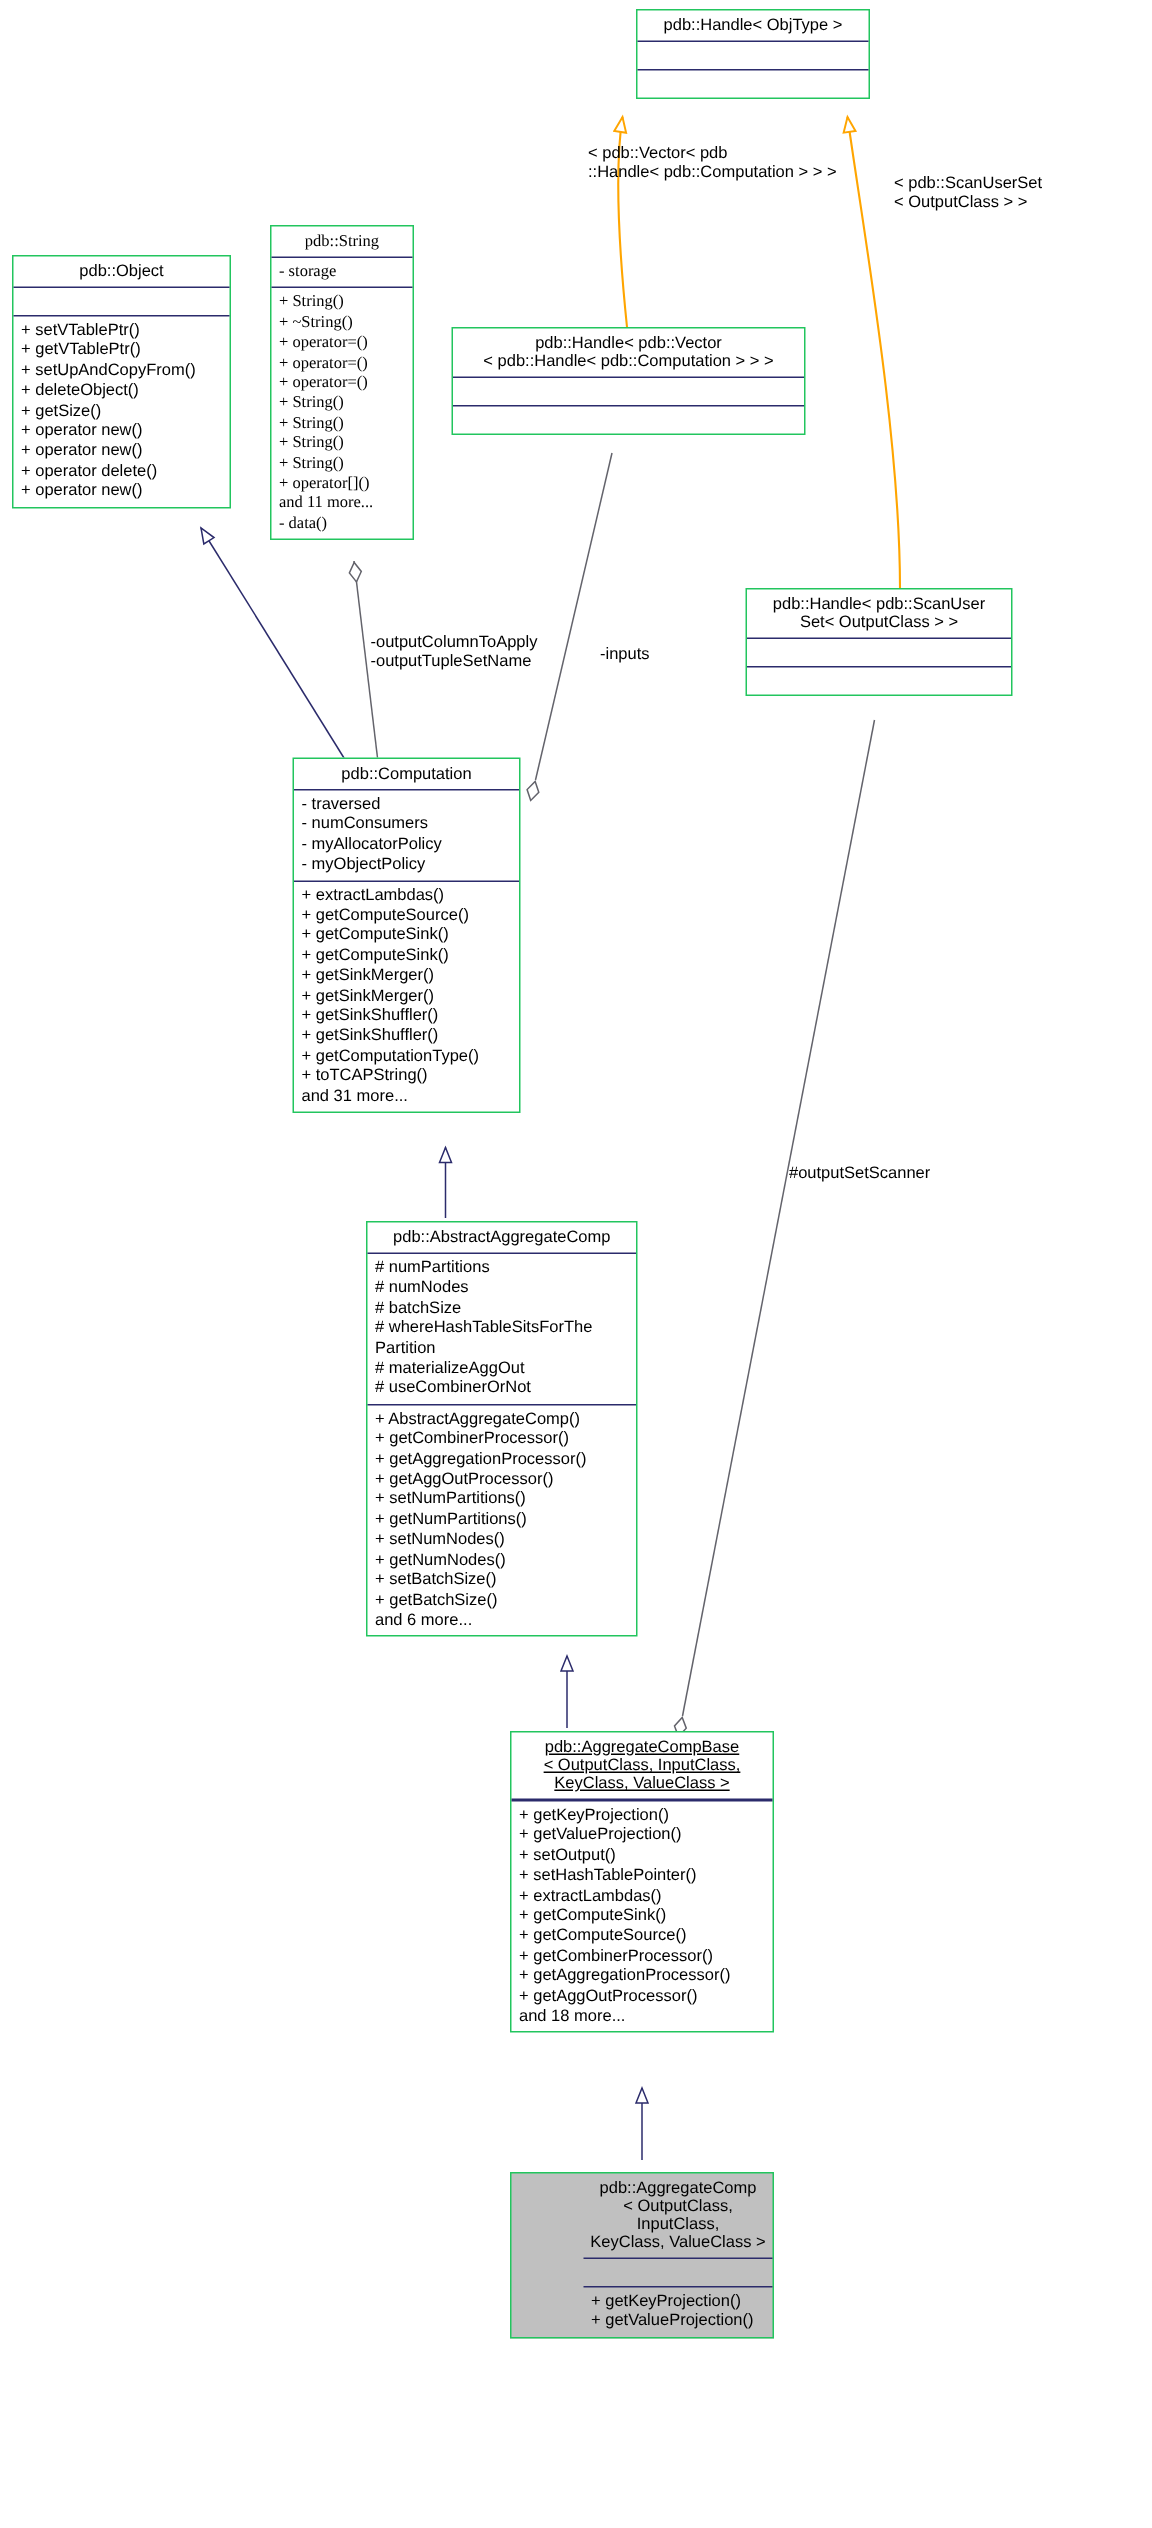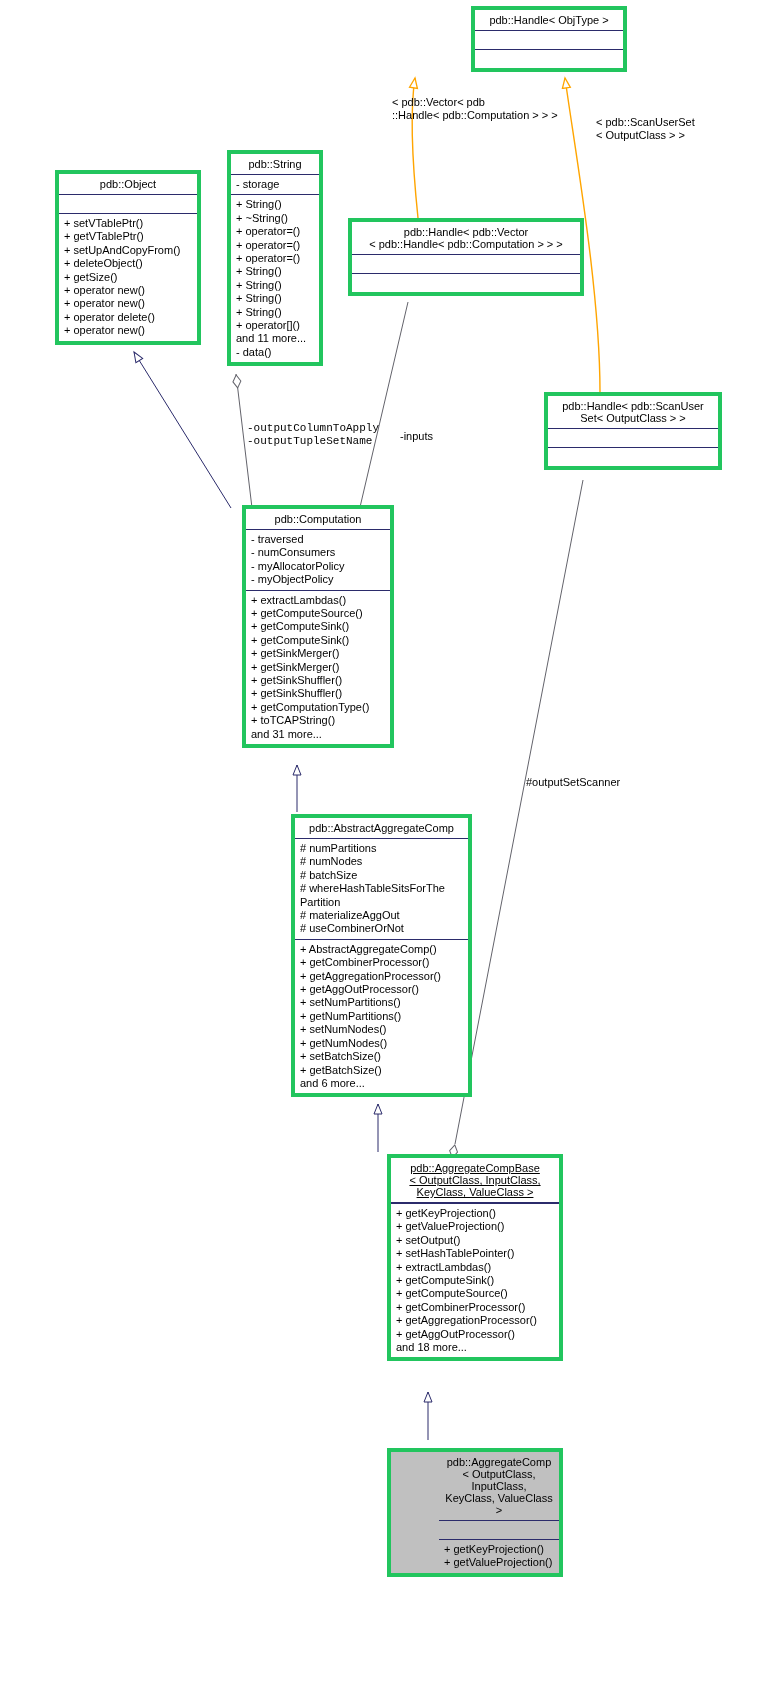--- a/index.html
+++ b/index.html
@@ -1,19 +1,19 @@
 <!DOCTYPE html>
 <html><head>
 <meta charset="utf-8">
 <style>
   html,body{margin:0;padding:0;background:#ffffff;}
   body{width:768px;height:1685px;position:relative;font-family:"Liberation Sans",sans-serif;}
   #canvas{position:absolute;left:0;top:0;width:768px;height:1685px;}
   svg.edges{position:absolute;left:0;top:0;width:768px;height:1685px;pointer-events:none;}
-  .node{position:absolute;border:4px solid #22c55e;background:#ffffff;box-sizing:border-box;margin-left:47px;}
+  .node{position:absolute;border:1px solid #22c55e;background:#ffffff;box-sizing:border-box;}
   .node.filled{background:#c0c0c0;}
   .node .title{
     text-align:center;font-size:11px;color:#000;padding:4px 4px 4px 4px;line-height:12px;
   }
   .node .sep{border-top:1px solid #2b2b6b;}
   .node .sect{font-size:11px;color:#000;padding:3px 5px 3px 5px;line-height:13.4px;}
   .node .sect div{white-space:nowrap;}
   .node .sect.wrap div{white-space:normal;}
   .node .empty{height:12px;}
   .edgelabel{position:absolute;font-size:11px;color:#000;line-height:12.5px;white-space:pre;}
@@ -74,21 +74,21 @@
       <div>+ setUpAndCopyFrom()</div>
       <div>+ deleteObject()</div>
       <div>+ getSize()</div>
       <div>+ operator new()</div>
       <div>+ operator new()</div>
       <div>+ operator delete()</div>
       <div>+ operator new()</div>
     </div>
   </div>
 
-  <div class="node" style="left:180px;top:150px;width:96px;">
+  <div class="node" style="left:180px;top:150px;width:96px;font-family:Liberation Serif, serif;">
     <div class="title">pdb::String</div>
     <div class="sep"></div>
     <div class="sect">
       <div>- storage</div>
     </div>
     <div class="sep"></div>
     <div class="sect">
       <div>+ String()</div>
       <div>+ ~String()</div>
       <div>+ operator=()</div>
@@ -205,18 +205,18 @@
     <div class="sect">
       <div>+ getKeyProjection()</div>
       <div>+ getValueProjection()</div>
     </div>
   </div>
 
   <div class="edgelabel" style="left:392px;top:96px;">&lt; pdb::Vector&lt; pdb
 ::Handle&lt; pdb::Computation &gt; &gt; &gt;</div>
   <div class="edgelabel" style="left:596px;top:96px;margin-top:20px;">&lt; pdb::ScanUserSet
 &lt; OutputClass &gt; &gt;</div>
-  <div class="edgelabel" style="left:247px;top:422px;font-family:Liberation Mono, monospace;">-outputColumnToApply
+  <div class="edgelabel" style="left:247px;top:422px;">-outputColumnToApply
 -outputTupleSetName</div>
   <div class="edgelabel" style="left:400px;top:430px;">-inputs</div>
   <div class="edgelabel" style="left:526px;top:776px;">#outputSetScanner</div>
 
 </div>
 
 </body></html>

